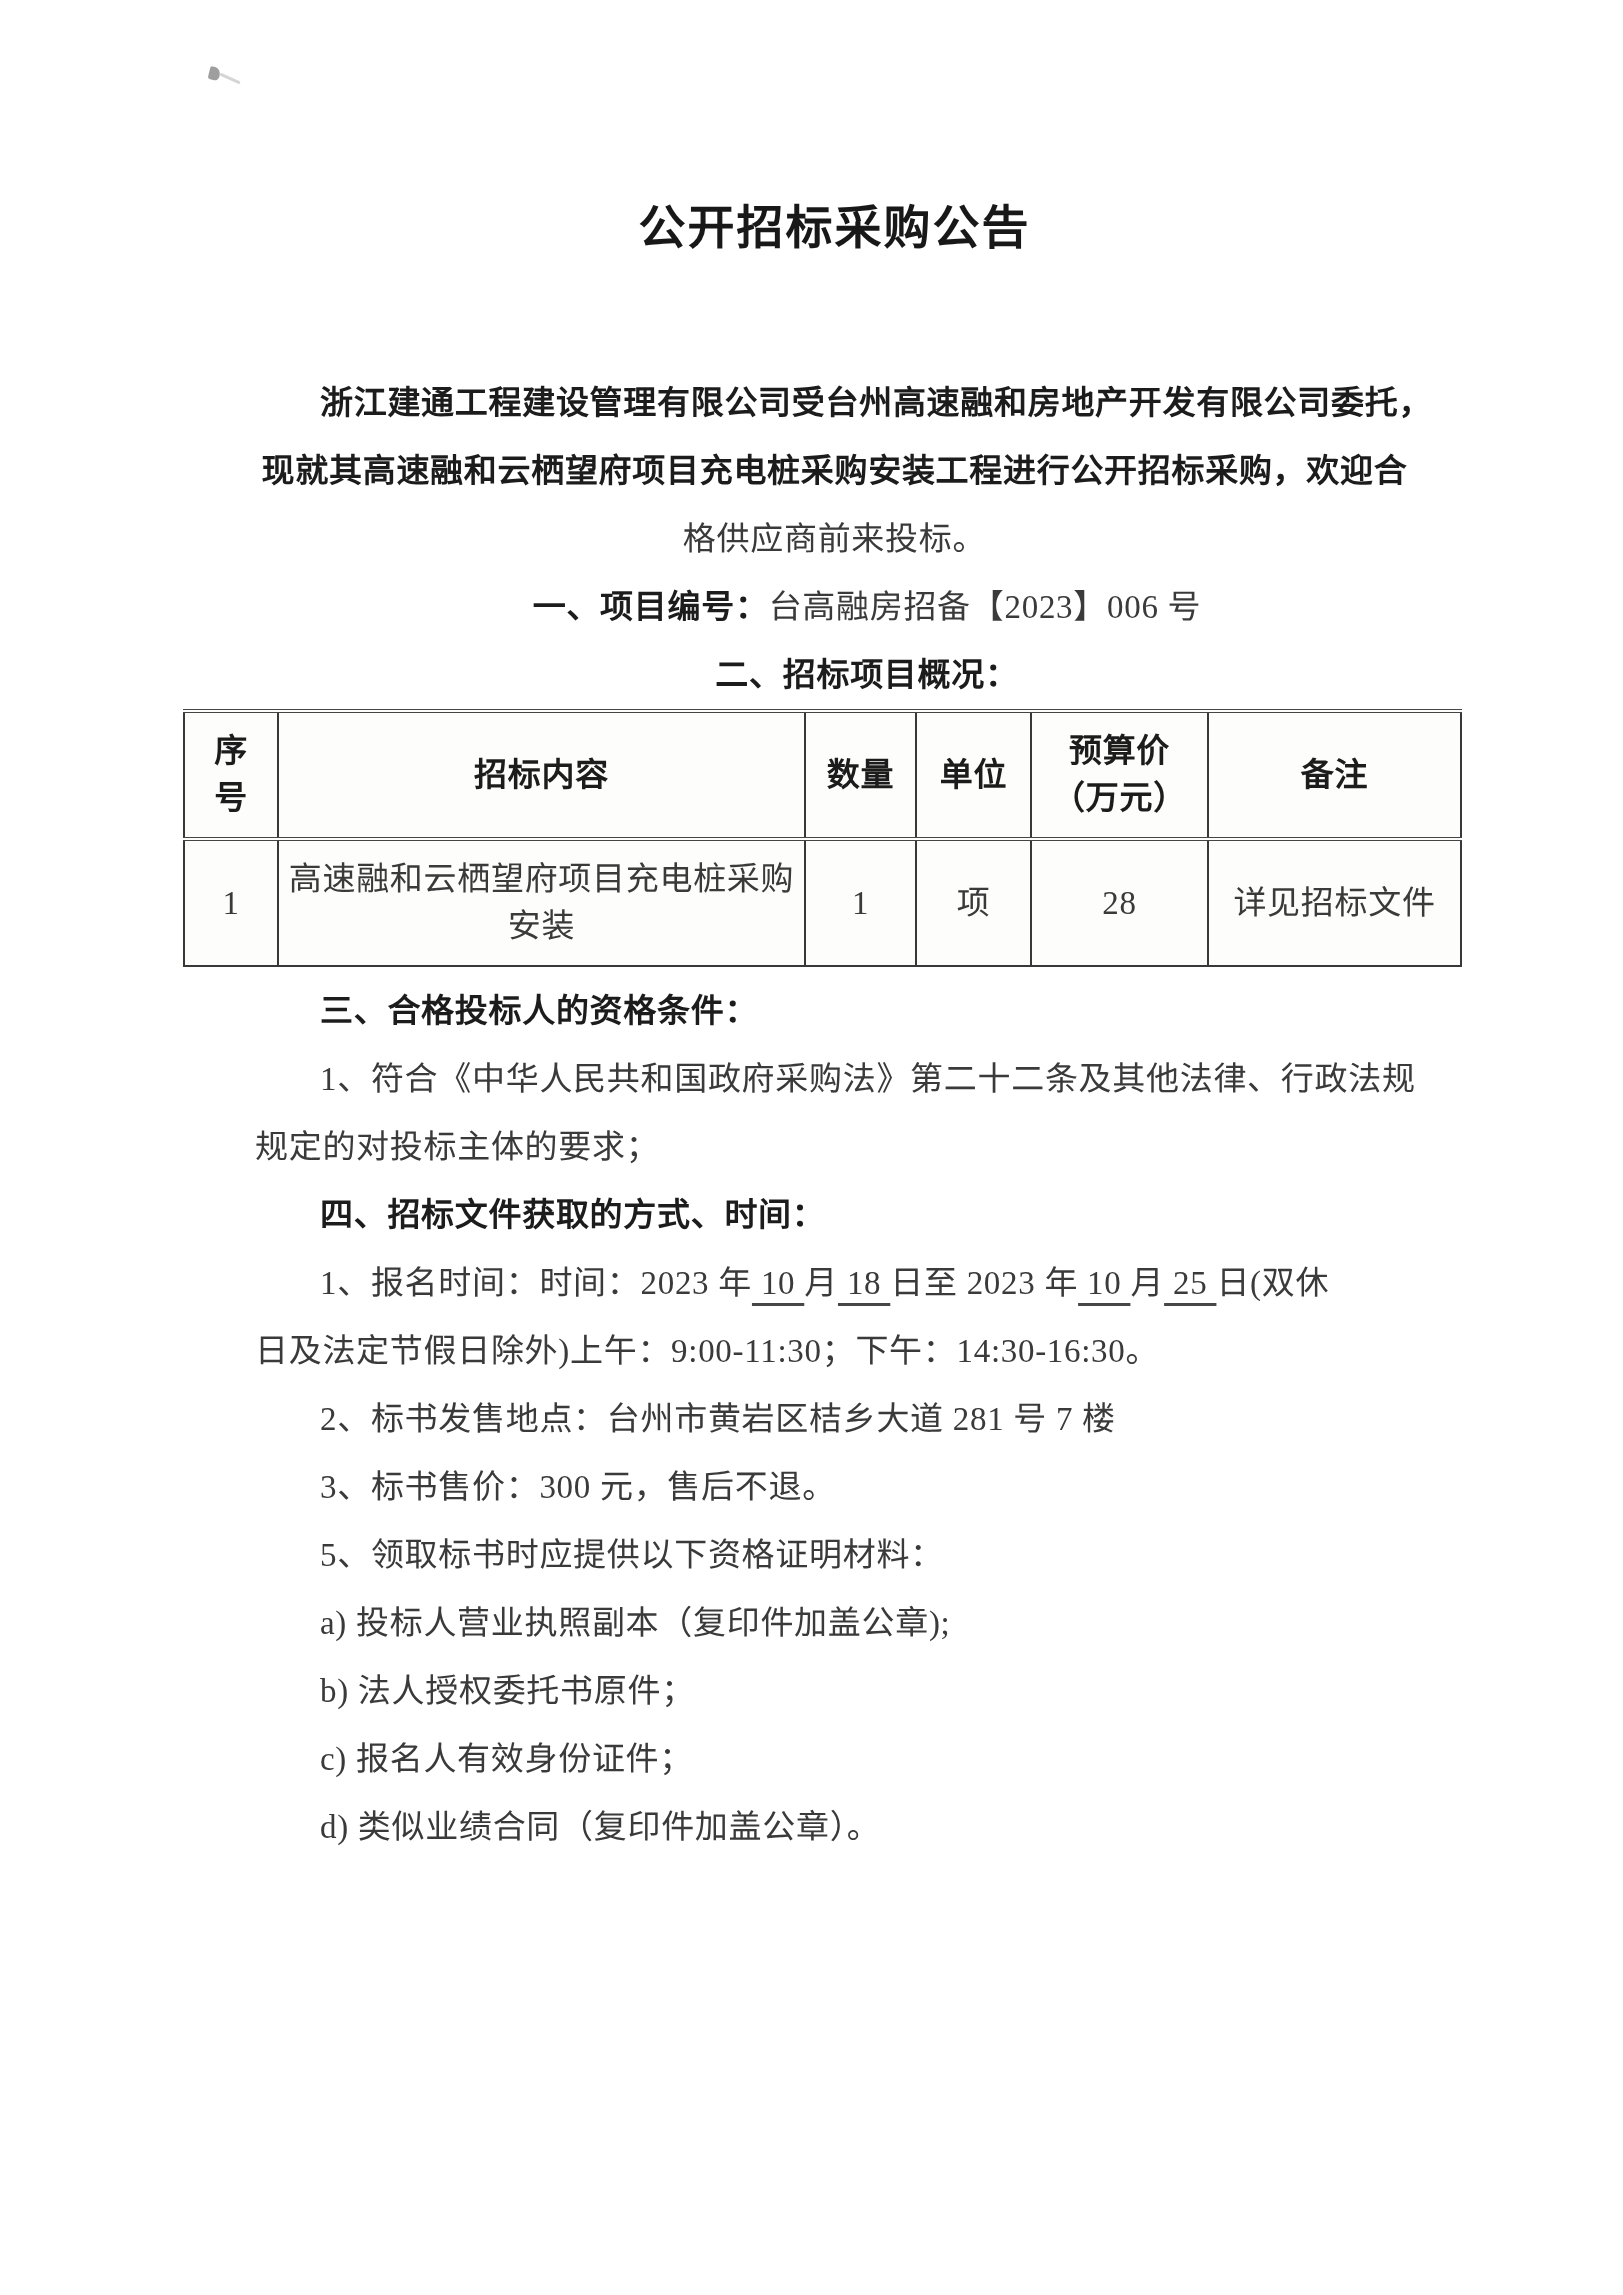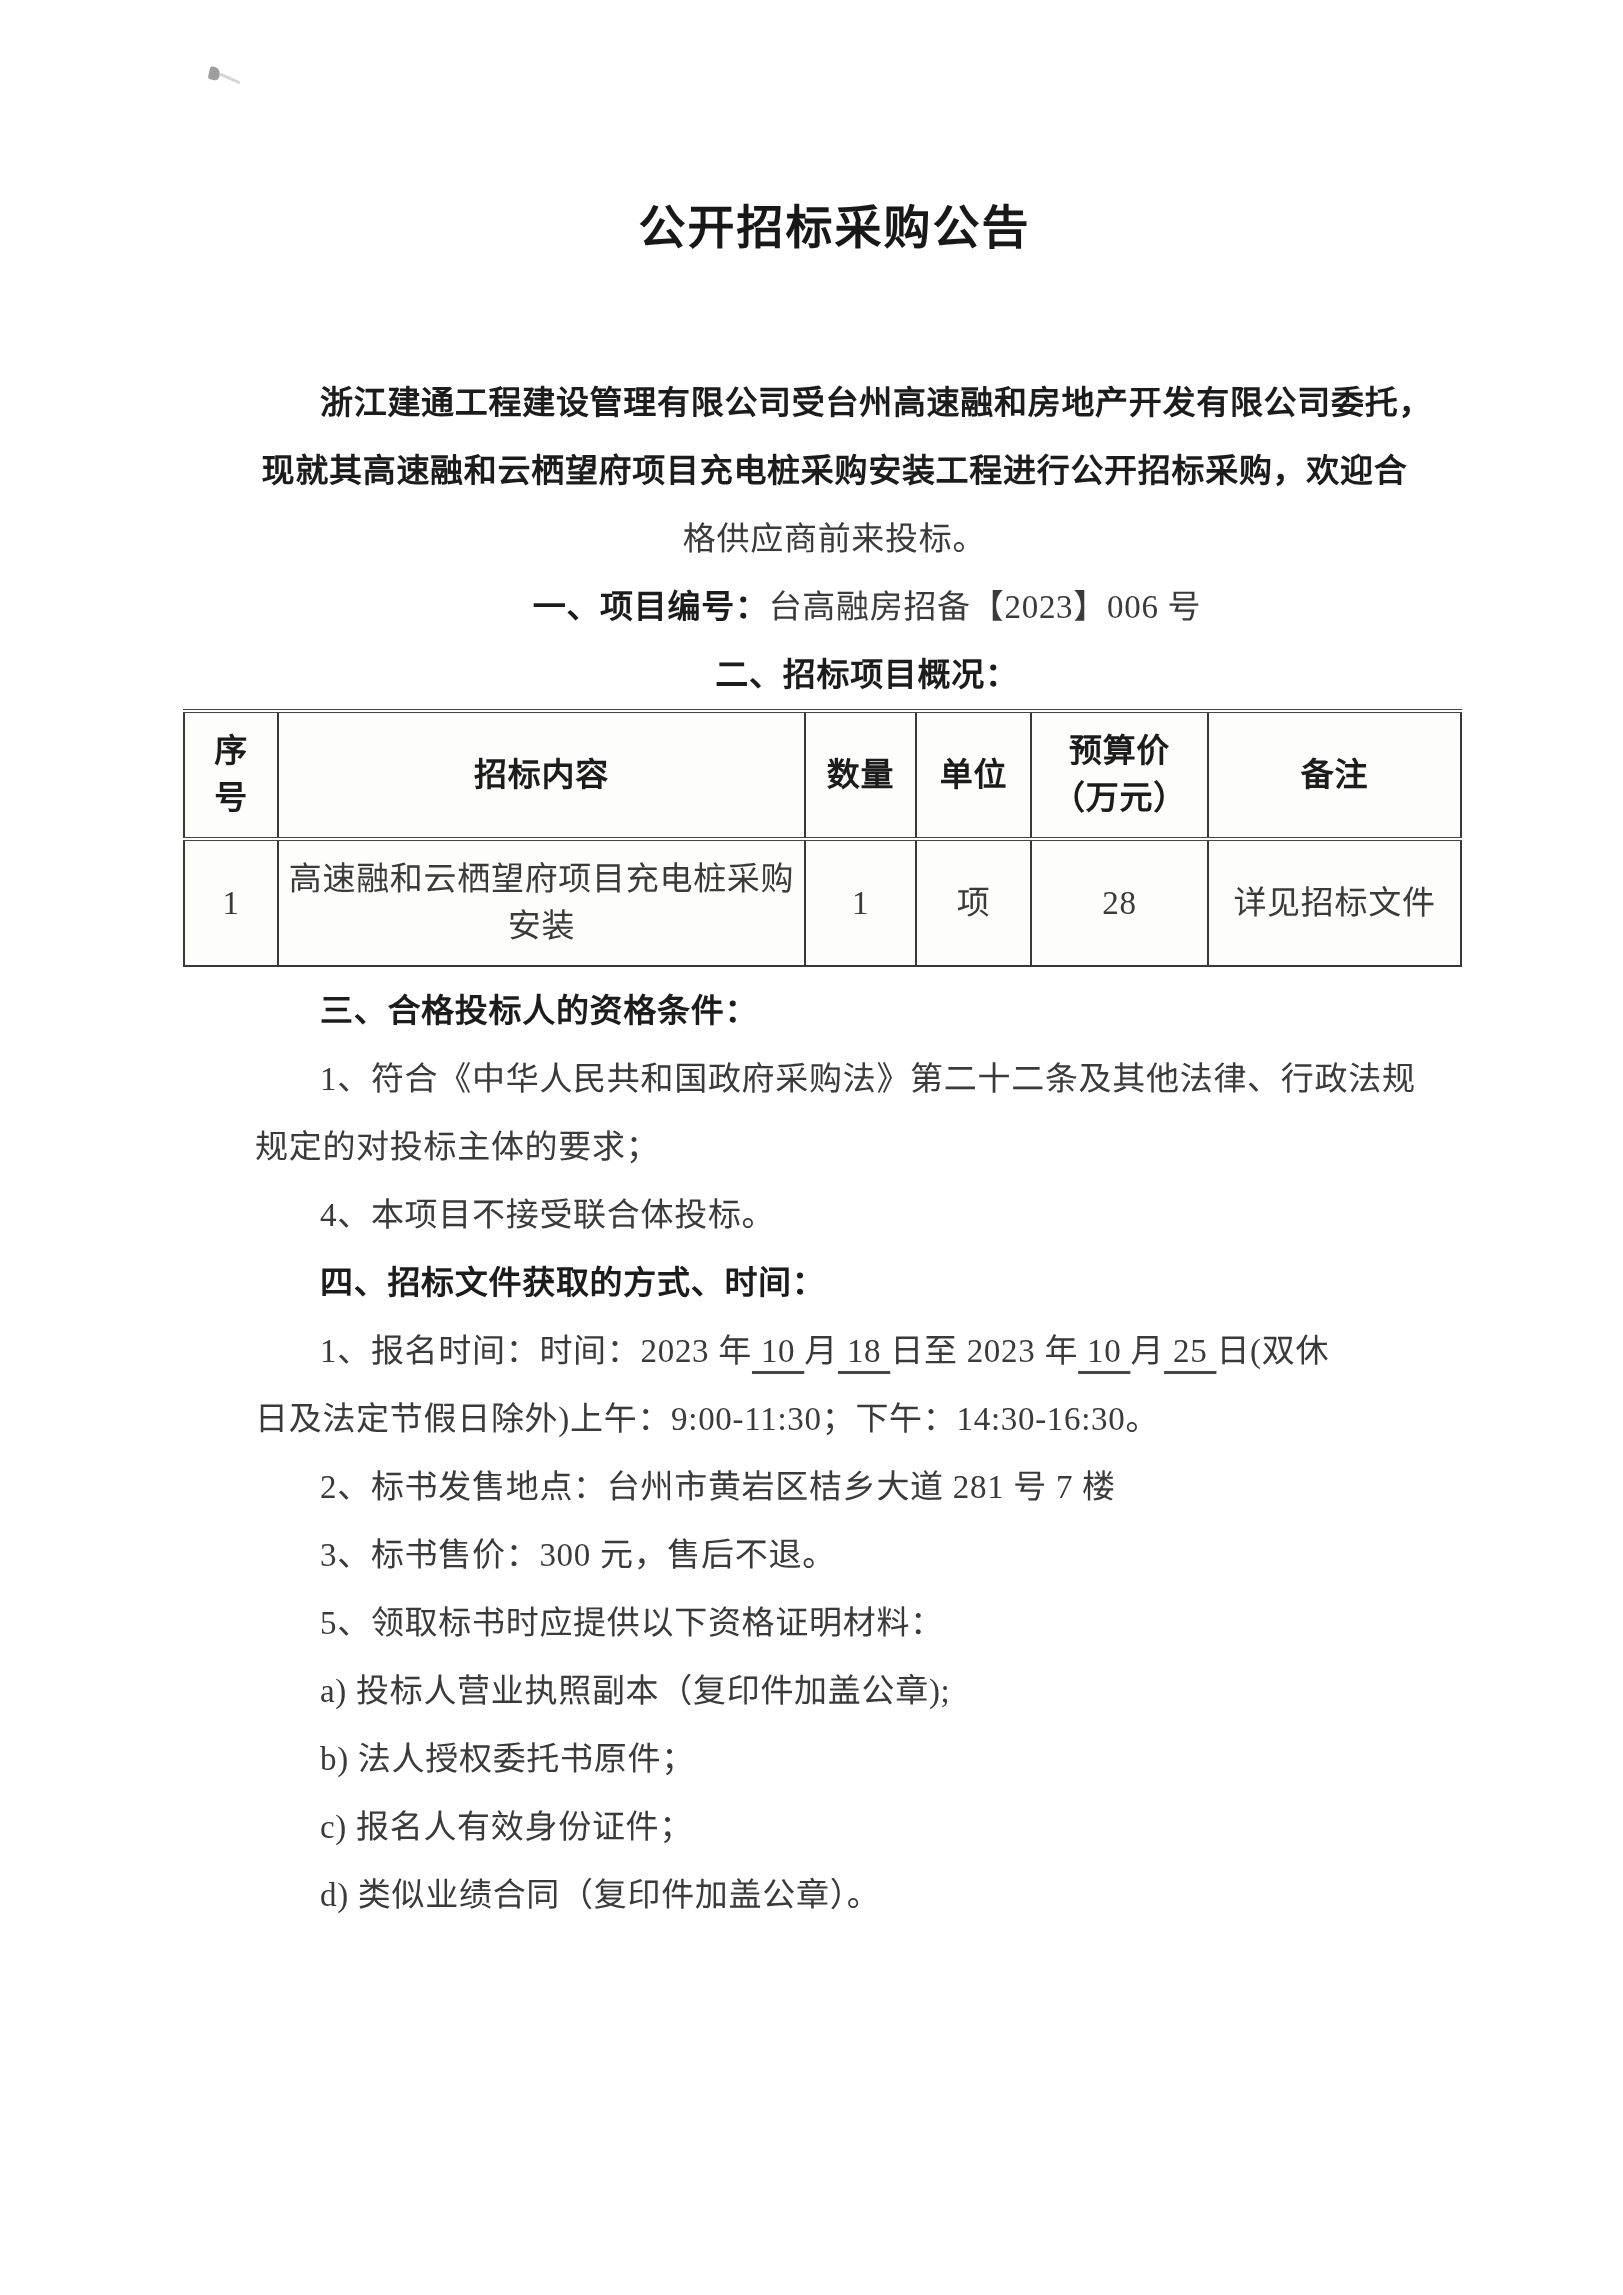--- a/index.html
+++ b/index.html
@@ -91,21 +91,20 @@
         <td>28</td>
         <td>详见招标文件</td>
       </tr>
       </tbody>
     </table>
 
     <div id="lines-bottom" class="lines">
         <div class="line ind"><span class="run r-b">三、合格投标人的资格条件：</span></div>
         <div class="line ind"><span class="run">1、符合《中华人民共和国政府采购法》第二十二条及其他法律、行政法规</span></div>
         <div class="line"><span class="run">规定的对投标主体的要求；</span></div>
-        <div class="line ind"><span class="run">4、本项目不接受联合体投标。</span></div>
         <div class="line ind"><span class="run r-b">四、招标文件获取的方式、时间：</span></div>
         <div class="line ind"><span class="run">1、报名时间：时间：2023 年</span><span class="run r-u"> 10 </span><span class="run">月</span><span class="run r-u"> 18 </span><span class="run">日至 2023 年</span><span class="run r-u"> 10 </span><span class="run">月</span><span class="run r-u"> 25 </span><span class="run">日(双休</span></div>
         <div class="line"><span class="run">日及法定节假日除外)上午：9:00-11:30；下午：14:30-16:30。</span></div>
         <div class="line ind"><span class="run">2、标书发售地点：台州市黄岩区桔乡大道 281 号 7 楼</span></div>
         <div class="line ind"><span class="run">3、标书售价：300 元，售后不退。</span></div>
         <div class="line ind"><span class="run">5、领取标书时应提供以下资格证明材料：</span></div>
         <div class="line ind"><span class="run">a) 投标人营业执照副本（复印件加盖公章);</span></div>
         <div class="line ind"><span class="run">b) 法人授权委托书原件；</span></div>
         <div class="line ind"><span class="run">c) 报名人有效身份证件；</span></div>
         <div class="line ind"><span class="run">d) 类似业绩合同（复印件加盖公章）。</span></div>

